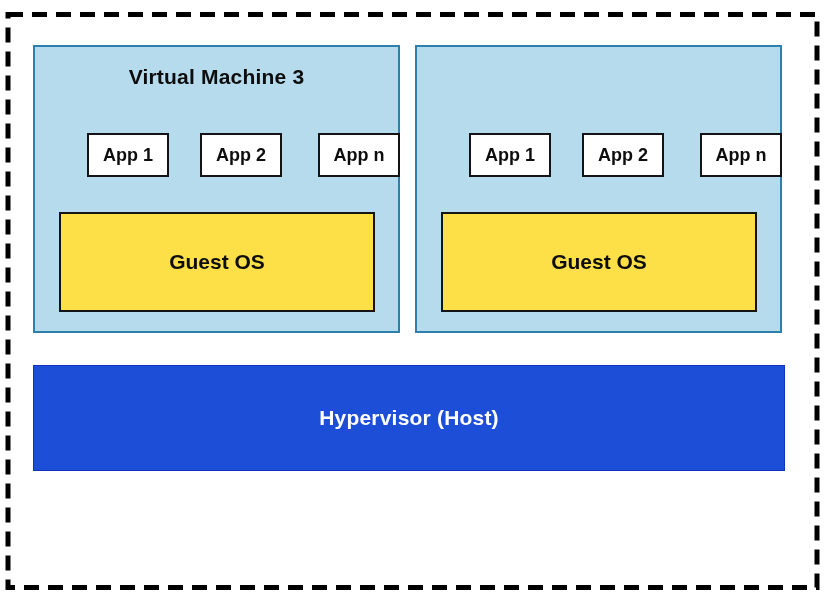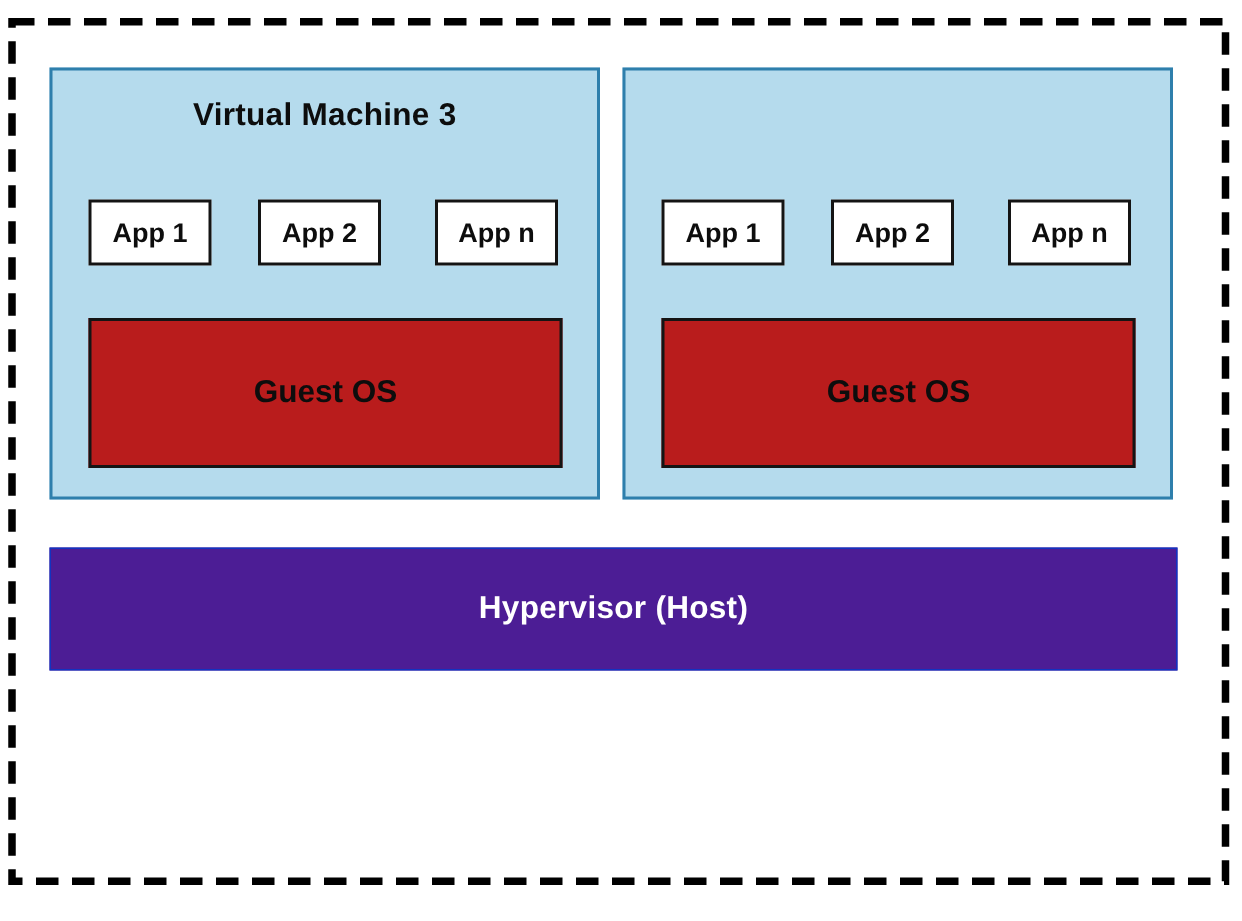--- a/index.html
+++ b/index.html
@@ -50,32 +50,33 @@
     width: 82px;
     background: #ffffff;
     border: 2px solid #141414;
     display: flex;
     align-items: center;
     justify-content: center;
     font-size: 18px;
     font-weight: bold;
     color: #0d0d0d;
     white-space: nowrap;
+    margin-left: 28px;
   }
   .app-1 { left: 24px; }
   .app-2 { left: 137px; justify-content: center; }
   .app-n { left: 255px; }
 
   .guest-os-box {
     position: absolute;
     left: 24px;
     top: 165px;
     width: 316px;
     height: 100px;
-    background: #b91c1c;
+    background: #fde047;
     border: 2px solid #141414;
     display: flex;
     align-items: center;
     justify-content: center;
     font-size: 21px;
     font-weight: bold;
     color: #0d0d0d;
   }
 
   .layer-bar {
@@ -85,22 +86,22 @@
     justify-content: center;
     font-size: 21px;
     font-weight: bold;
     color: #ffffff;
     letter-spacing: 0.2px;
   }
   .hypervisor-bar {
     left: 33px;
     top: 365px;
     width: 752px;
-    height: 82px;
-    background: #4c1d95;
+    height: 106px;
+    background: #1d4ed8;
     border: 1px solid #1233c0;
   }
   .hardware-bar {
     left: 37px;
     top: 476px;
     width: 753px;
     height: 84px;
     background: #6b13f5;
     border: 1px solid #5c2bd9;
   }

